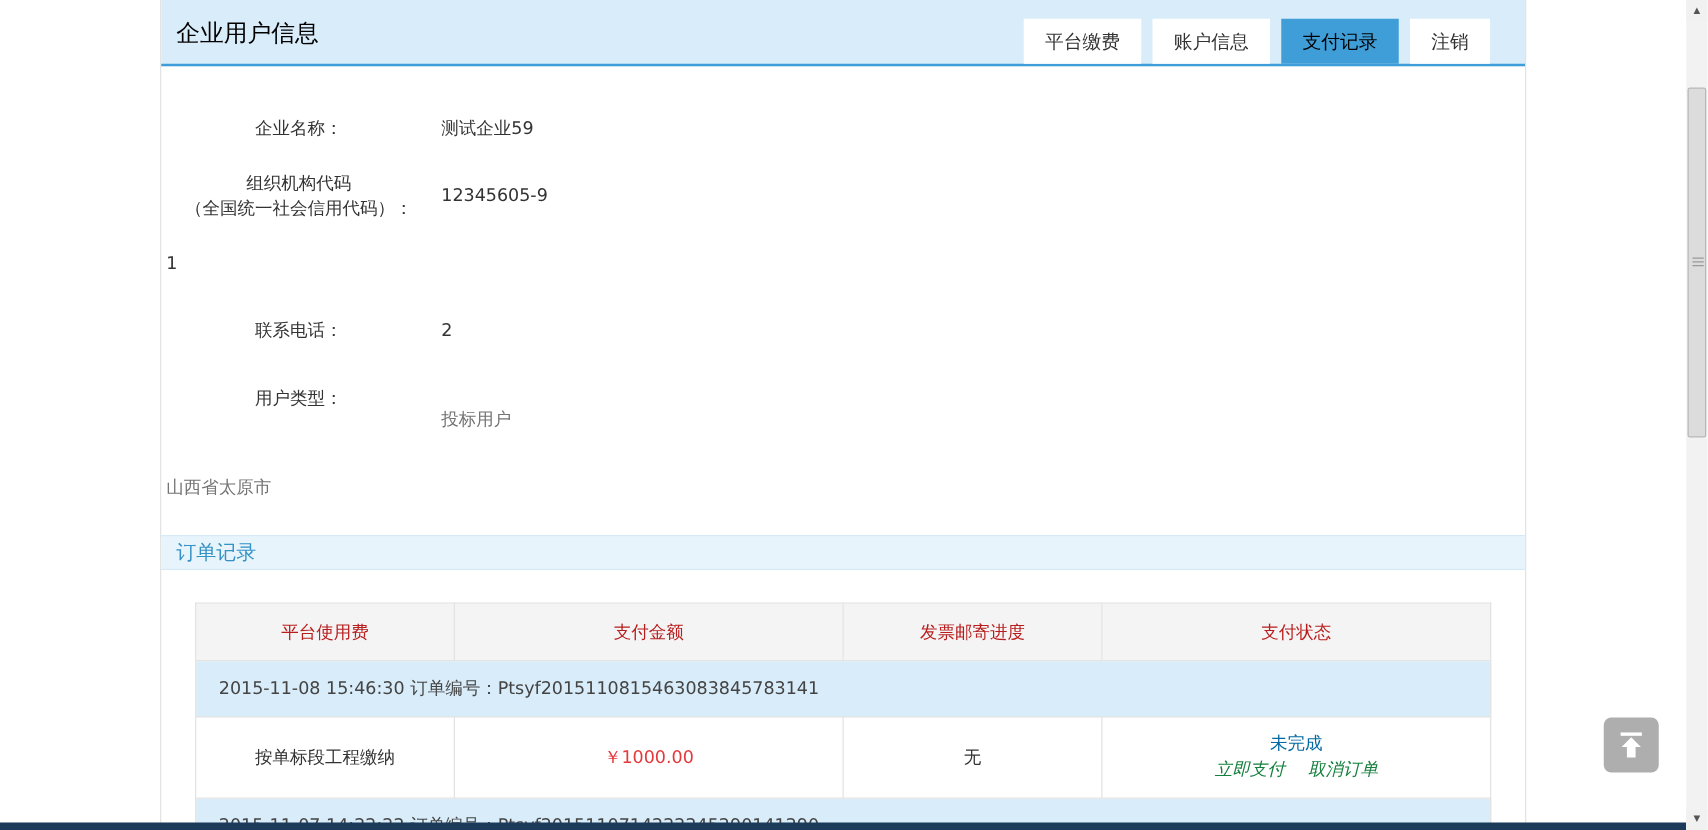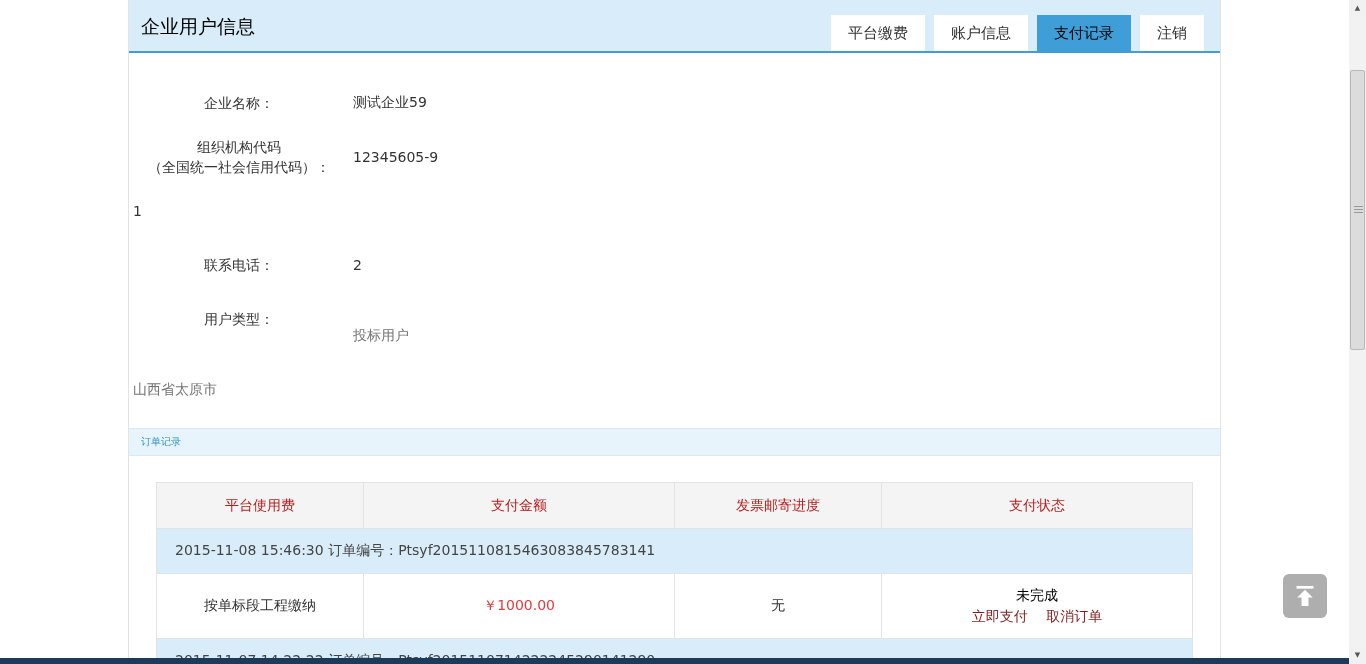--- a/index.html
+++ b/index.html
@@ -4,47 +4,47 @@
 <style>
   * { margin:0; padding:0; box-sizing:border-box; }
   html,body { width:1366px; height:664px; overflow:hidden; background:#fff;
     font-family:"DejaVu Sans","Liberation Sans",sans-serif; }
   .content-col { position:absolute; left:128px; top:0; width:1093px; height:664px;
     border-left:1px solid #e3e3e3; border-right:1px solid #e3e3e3; background:#fff; }
   
   .page-header { position:relative; height:53px; background:#d9ecf9;
     border-bottom:2px solid #3f9ed8; }
   .page-title { position:absolute; left:12px; top:14px; font-size:19px; color:#000000; }
-  .tabs { position:absolute; right:16px; bottom:0; display:flex; gap:9px; }
+  .tabs { position:absolute; right:28px; bottom:0; display:flex; gap:9px; }
   .tab { height:36px; line-height:36px; padding:0 17px; background:#fff;
     font-size:15px; color:#333; cursor:pointer; white-space:nowrap; }
   .tab.active { background:#3f9ed8; color:#000000; }
   
   .info-section { padding:23px 0 28px 0; }
   .info-row { min-height:54px; display:flex; align-items:center; font-size:14px; color:#333; }
   .info-label { width:220px; text-align:center; line-height:20px; flex-shrink:0; }
   .info-value { margin-left:4px; }
   .link { color:#737373; cursor:pointer;margin-top:34px; }
   
   .section-bar { height:28px; line-height:26px; background:#e8f4fc; color:#3492c4;
-    font-size:10px; padding-left:12px; border-top:1px solid #d5e9f7;
+    font-size:16px; padding-left:12px; border-top:1px solid #d5e9f7;
     border-bottom:1px solid #d5e9f7; }
   
   .table-wrap { padding:26px 27px 0 27px; }
   table { width:100%; border-collapse:collapse; table-layout:fixed; font-size:14px; }
   th { height:46px; background:#f4f4f4; border:1px solid #e3e3e3; color:#b91c1c;
     font-weight:normal; text-align:center; }
   td { border:1px solid #e3e3e3; text-align:center; color:#333; }
   tr.order-meta-row td { height:45px; background:#d9ecf9; text-align:left;
     padding-left:18px; color:#444; }
   tr.order-data-row td { height:65px; background:#fff; }
   .amount { color:#e4393c; }
-  .status-line { line-height:21px; color:#000000; }
+  .status-line { line-height:21px; color:#0369a1; }
   .action-links { line-height:21px; }
-  .action-links span { color:#7f1d1d; cursor:pointer; }
+  .action-links span { color:#15803d; cursor:pointer;font-style:italic; }
   .action-links span + span { margin-left:14px;margin-top:21px; }
   
   .footer-bar { position:absolute; left:0; bottom:0; width:1349px; height:6px;
     background:#1c3b5a; z-index:5; }
   
   .scrollbar { position:absolute; right:0; top:0; width:17px; height:664px;
     background:#f2f2f2; z-index:6; }
   .sb-btn { position:absolute; left:0; width:17px; height:17px; background:#f1f1f1;
     color:#555; font-size:7px; text-align:center; line-height:17px; cursor:pointer; }
   .sb-btn.up { top:0; }

